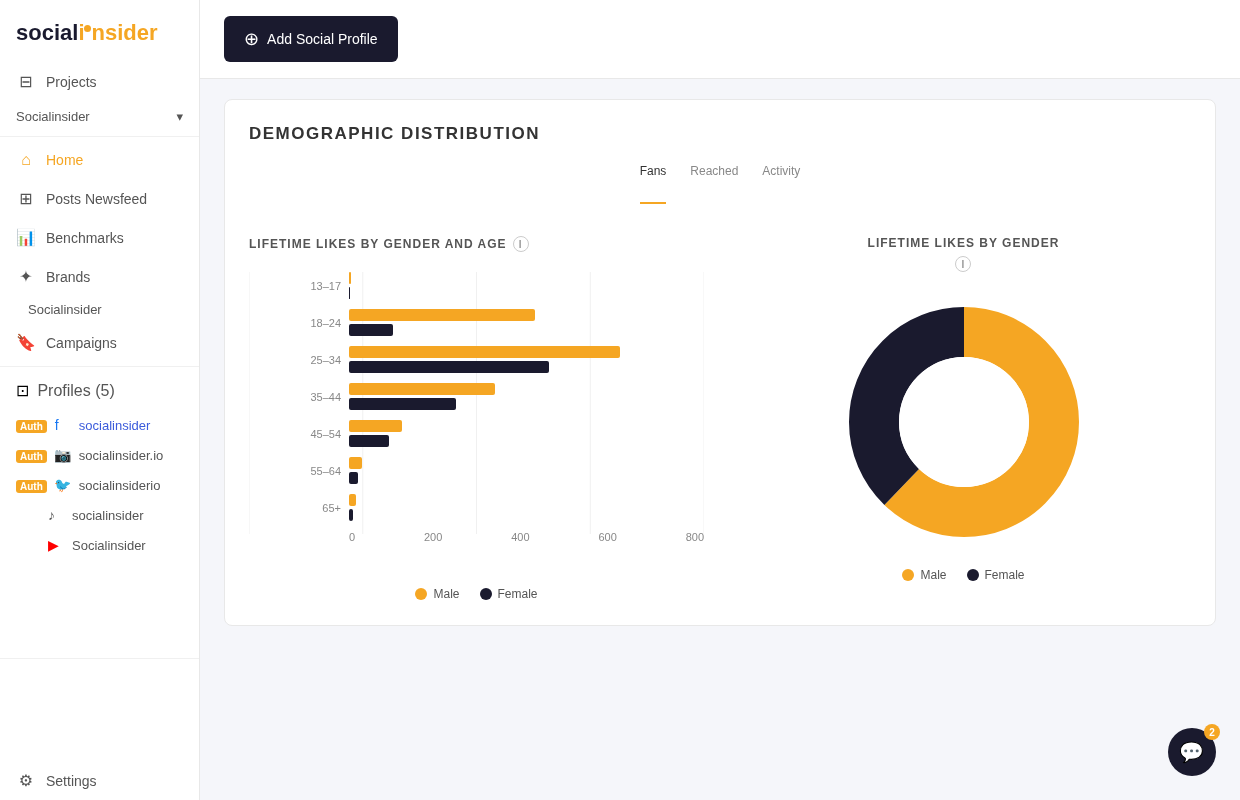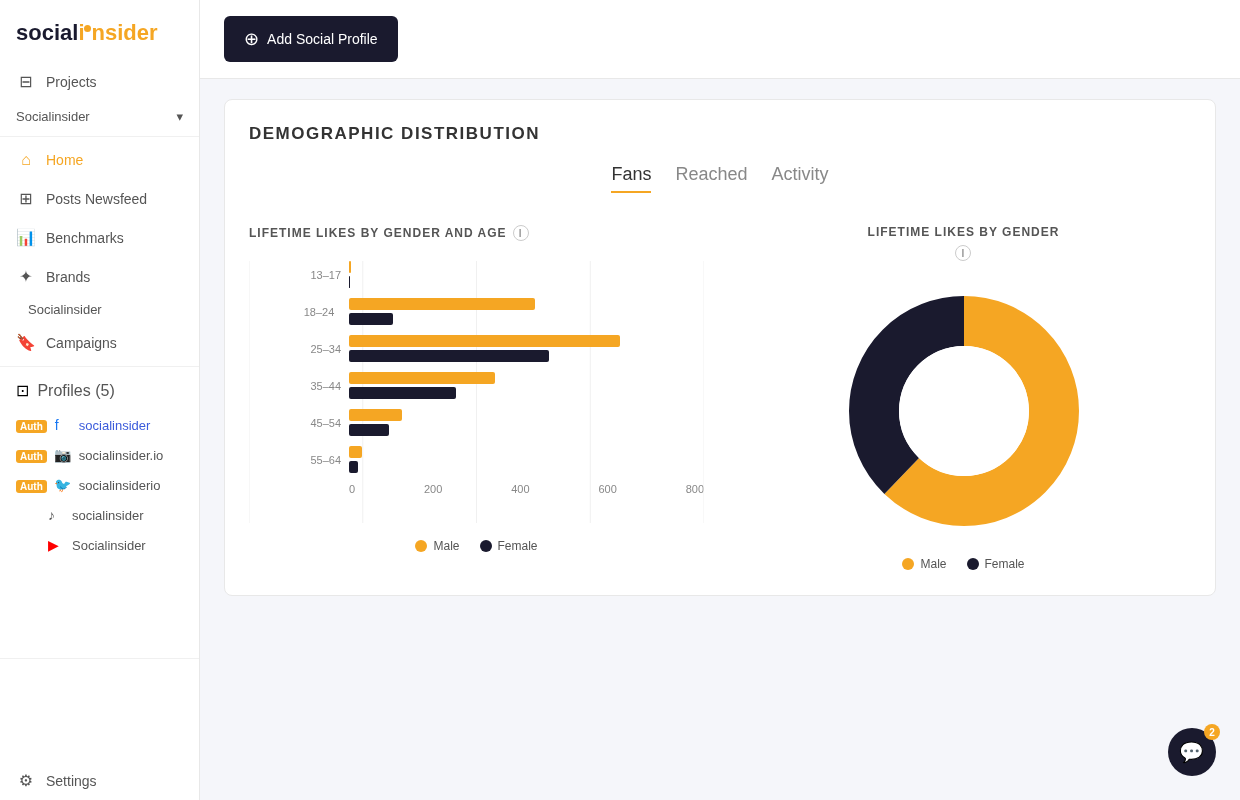--- a/index.html
+++ b/index.html
@@ -36,21 +36,21 @@
     .add-profile-btn .plus { font-size: 18px; }
 
     .content { flex: 1; padding: 0 24px 24px; overflow-y: auto; }
 
     .card { background: #fff; border-radius: 8px; border: 1px solid #e8e8e8; padding: 24px; margin-top: 20px; }
 
     .section-title { font-size: 17px; font-weight: 700; letter-spacing: 1.5px; color: #333; margin-bottom: 20px; text-transform: uppercase; }
 
     
     .tabs { display: flex; gap: 24px; justify-content: center; margin-bottom: 32px; }
-    .tab { font-size: 18px; color: #888; cursor: pointer; padding-bottom: 6px; border-bottom: 2px solid transparent; }
+    .tab { font-size: 12px; color: #888; cursor: pointer; padding-bottom: 24px; border-bottom: 2px solid transparent; }
     .tab.active { color: #333; border-bottom: 2px solid #f5a623; font-weight: 500; }
 
     
     .charts-row { display: flex; gap: 32px; }
     .chart-section { flex: 1; }
     .chart-title { font-size: 12px; font-weight: 700; letter-spacing: 1px; color: #555; margin-bottom: 20px; display: flex; align-items: center; gap: 6px; text-transform: uppercase; }
     .info-icon { width: 16px; height: 16px; border-radius: 50%; border: 1px solid #ccc; display: inline-flex; align-items: center; justify-content: center; font-size: 10px; color: #999; }
 
     
     .bar-chart { position: relative; padding-left: 48px; padding-bottom: 32px; }
@@ -201,21 +201,21 @@
                 <line x1="100%" x2="100%" y1="0" y2="100%" stroke="#f0f0f0" stroke-width="1"></line>
               </svg>
               <div style="display: flex; align-items: center; margin-bottom: 10px; position: relative;">
                 <span style="font-size: 11px; color: rgb(136, 136, 136); width: 44px; text-align: right; margin-right: 8px; flex-shrink: 0;">13–17</span>
                 <div style="flex: 1 1 0%; display: flex; flex-direction: column; gap: 3px;">
                   <div style="height: 12px; background: rgb(245, 166, 35); border-radius: 2px; width: 0.625%;"></div>
                   <div style="height: 12px; background: rgb(26, 26, 46); border-radius: 2px; width: 0.375%;"></div>
                 </div>
               </div>
               <div style="display: flex; align-items: center; margin-bottom: 10px; position: relative;">
-                <span style="font-size: 11px; color: rgb(136, 136, 136); width: 44px; text-align: center; margin-right: 8px; flex-shrink: 0;">18–24</span>
+                <span style="font-size: 11px; color: rgb(136, 136, 136); width: 44px; text-align: right; margin-right: 8px; flex-shrink: 0;">18–24</span>
                 <div style="flex: 1 1 0%; display: flex; flex-direction: column; gap: 3px;">
                   <div style="height: 12px; background: rgb(245, 166, 35); border-radius: 2px; width: 52.5%;"></div>
                   <div style="height: 12px; background: rgb(26, 26, 46); border-radius: 2px; width: 12.5%;"></div>
                 </div>
               </div>
               <div style="display: flex; align-items: center; margin-bottom: 10px; position: relative;">
                 <span style="font-size: 11px; color: rgb(136, 136, 136); width: 44px; text-align: right; margin-right: 8px; flex-shrink: 0;">25–34</span>
                 <div style="flex: 1 1 0%; display: flex; flex-direction: column; gap: 3px;">
                   <div style="height: 12px; background: rgb(245, 166, 35); border-radius: 2px; width: 76.25%;"></div>
                   <div style="height: 12px; background: rgb(26, 26, 46); border-radius: 2px; width: 56.25%;"></div>
@@ -233,20 +233,27 @@
                 <div style="flex: 1 1 0%; display: flex; flex-direction: column; gap: 3px;">
                   <div style="height: 12px; background: rgb(245, 166, 35); border-radius: 2px; width: 15%;"></div>
                   <div style="height: 12px; background: rgb(26, 26, 46); border-radius: 2px; width: 11.25%;"></div>
                 </div>
               </div>
               <div style="display: flex; align-items: center; margin-bottom: 10px; position: relative;">
                 <span style="font-size: 11px; color: rgb(136, 136, 136); width: 44px; text-align: right; margin-right: 8px; flex-shrink: 0;">55–64</span>
                 <div style="flex: 1 1 0%; display: flex; flex-direction: column; gap: 3px;">
                   <div style="height: 12px; background: rgb(245, 166, 35); border-radius: 2px; width: 3.75%;"></div>
                   <div style="height: 12px; background: rgb(26, 26, 46); border-radius: 2px; width: 2.5%;"></div>
+                </div>
+              </div>
+              <div style="display: flex; align-items: center; margin-bottom: 10px; position: relative;">
+                <span style="font-size: 11px; color: rgb(136, 136, 136); width: 44px; text-align: right; margin-right: 8px; flex-shrink: 0;">65+</span>
+                <div style="flex: 1 1 0%; display: flex; flex-direction: column; gap: 3px;">
+                  <div style="height: 12px; background: rgb(245, 166, 35); border-radius: 2px; width: 1.875%;"></div>
+                  <div style="height: 12px; background: rgb(26, 26, 46); border-radius: 2px; width: 1.25%;"></div>
                 </div>
               </div>
               <div style="display: flex; justify-content: space-between; font-size: 11px; color: rgb(136, 136, 136); padding-left: 52px; margin-top: 4px;">
                 <span>0</span>
                 <span>200</span>
                 <span>400</span>
                 <span>600</span>
                 <span>800</span>
               </div>
             </div>

